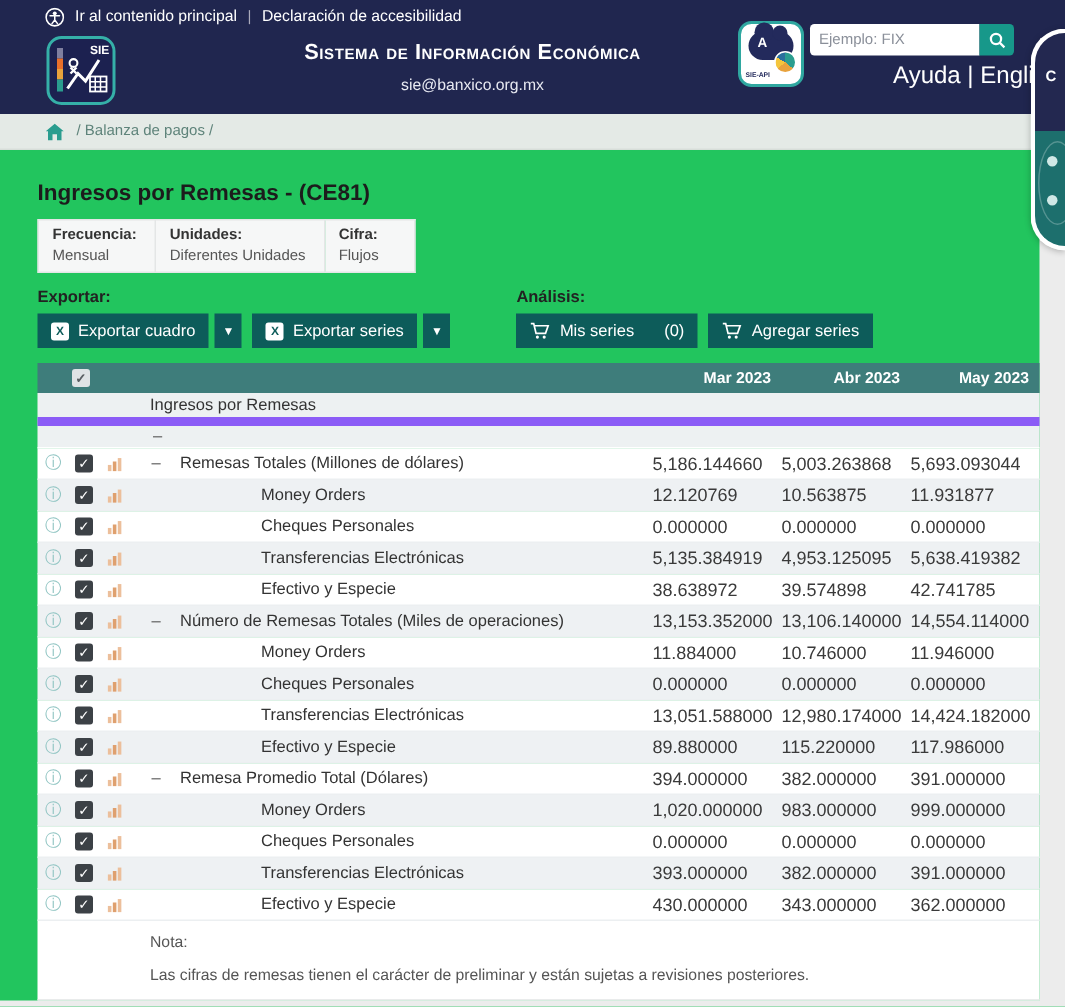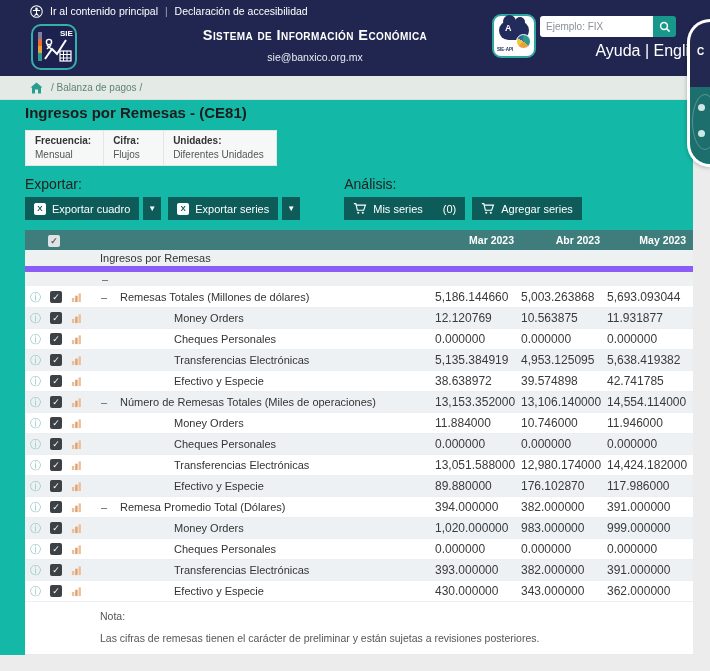--- a/index.html
+++ b/index.html
@@ -31,32 +31,32 @@
   .search-input::placeholder { color:#8a8f99; }
   .search-btn { width:23px; height:21px; background:#17988a; border:none; border-radius:0 3px 3px 0; display:flex; align-items:center; justify-content:center; cursor:pointer; }
   .head-links { position:absolute; left:570px; top:20px; width:136px; text-align:right; font-size:16px; color:#fff; }
   .head-links a { color:#fff; text-decoration:none; }
 
   
   .breadcrumb { height:24px; background:#e4eae6; border-bottom:1px solid #d7ded9; display:flex; align-items:center; padding-left:30px; gap:8px; }
   .crumb-text { font-size:10px; color:#5e837a; }
 
   
-  .main { background:#14b8a6; margin-right:17px; padding-top:4px; min-height:538px; }
+  .main { background:#22c55e; margin-right:17px; padding-top:20px; min-height:538px; }
   .page-title { font-size:15px; font-weight:bold; color:#1c1c1c; margin-left:25px; }
 
   .meta { display:flex; margin:9px 0 0 25px; }
   .meta-box { background:#f6f7f7; border:1px solid #e4e6e6; border-left:none; padding:4px 12px 5px 9px; min-width:60px; }
   .meta-box:first-child { border-left:1px solid #e4e6e6; }
   .meta-label { font-size:10px; font-weight:bold; color:#333; }
   .meta-value { font-size:10px; color:#555; margin-top:3px; }
 
   .toolbar { display:flex; margin:10px 0 0 25px; align-items:flex-start; }
   .tool-group { display:flex; flex-direction:column; }
-  .tool-label { font-size:14px; font-weight:normal; color:#222; margin-bottom:5px; }
+  .tool-label { font-size:11px; font-weight:bold; color:#222; margin-bottom:5px; }
   .btn-row { display:flex; gap:4px; }
   .tbtn { background:#0d5c5a; color:#fff; border:none; height:23px; font-size:11px; font-family:"Liberation Sans",sans-serif; display:flex; align-items:center; gap:6px; padding:0 9px; cursor:pointer; }
   .tbtn .xls { width:12px; height:12px; background:#fff; color:#0d5c5a; font-size:8px; font-weight:bold; display:flex; align-items:center; justify-content:center; border-radius:2px; }
   .caret-btn { width:18px; height:23px; background:#0d5c5a; color:#fff; border:none; font-size:8px; cursor:pointer; }
   .gap-analysis { width:44px; }
   .count { margin-left:14px; }
 
   
   .table { margin:10px 0 0 25px; width:668px; }
   .thead { background:#3e7d7b; height:20px; display:flex; align-items:center; color:#fff; font-size:10.5px; font-weight:bold; }
@@ -164,26 +164,26 @@
 
   <div class="main">
     <div class="page-title">Ingresos por Remesas - (CE81)</div>
 
     <div class="meta">
       <div class="meta-box">
         <div class="meta-label">Frecuencia:</div>
         <div class="meta-value">Mensual</div>
       </div>
       <div class="meta-box">
+        <div class="meta-label">Unidades:</div>
+        <div class="meta-value">Diferentes Unidades</div>
+      </div>
+      <div class="meta-box">
         <div class="meta-label">Cifra:</div>
         <div class="meta-value">Flujos</div>
-      </div>
-      <div class="meta-box">
-        <div class="meta-label">Unidades:</div>
-        <div class="meta-value">Diferentes Unidades</div>
       </div>
     </div>
 
     <div class="toolbar">
       <div class="tool-group">
         <div class="tool-label">Exportar:</div>
         <div class="btn-row">
           <button class="tbtn">
             <span class="xls">X</span>
             <span>Exportar cuadro</span>
@@ -415,21 +415,21 @@
         <svg width="11" height="11" viewBox="0 0 12 12">
           <rect x="1" y="6.5" width="2.6" height="4.5" fill="#ecbf9b"></rect>
           <rect x="4.6" y="4" width="2.6" height="7" fill="#dfa06e"></rect>
           <rect x="8.2" y="1.5" width="2.6" height="9.5" fill="#ecbf9b"></rect>
         </svg>
       </span>
     </span>
     <span class="dash"></span>
     <span class="rlabel">Efectivo y Especie</span>
     <span class="val">89.880000</span>
-    <span class="val">176.102870</span>
+    <span class="val">115.220000</span>
     <span class="val">117.986000</span>
   </div>
 
   <div class="trow parent w">
     <span class="cell-icons">
       <span class="info-icon">ⓘ</span>
       <span class="checkbox">✓</span>
       <span class="chart-icon">
         <svg width="11" height="11" viewBox="0 0 12 12">
           <rect x="1" y="6.5" width="2.6" height="4.5" fill="#ecbf9b"></rect>

